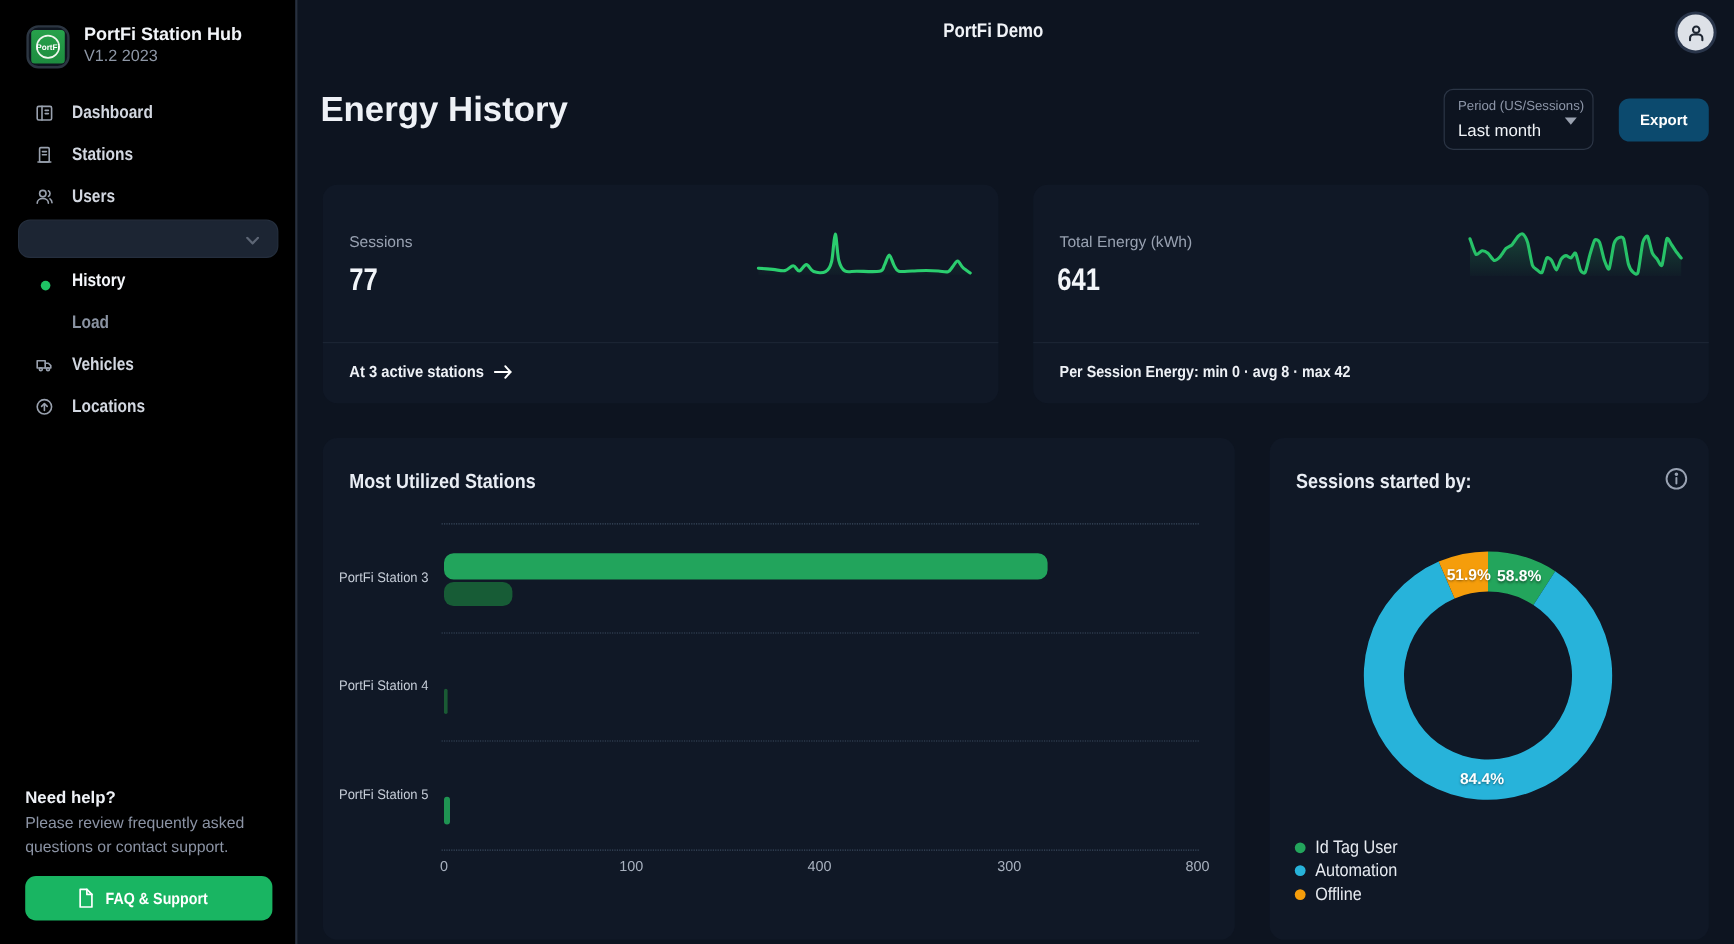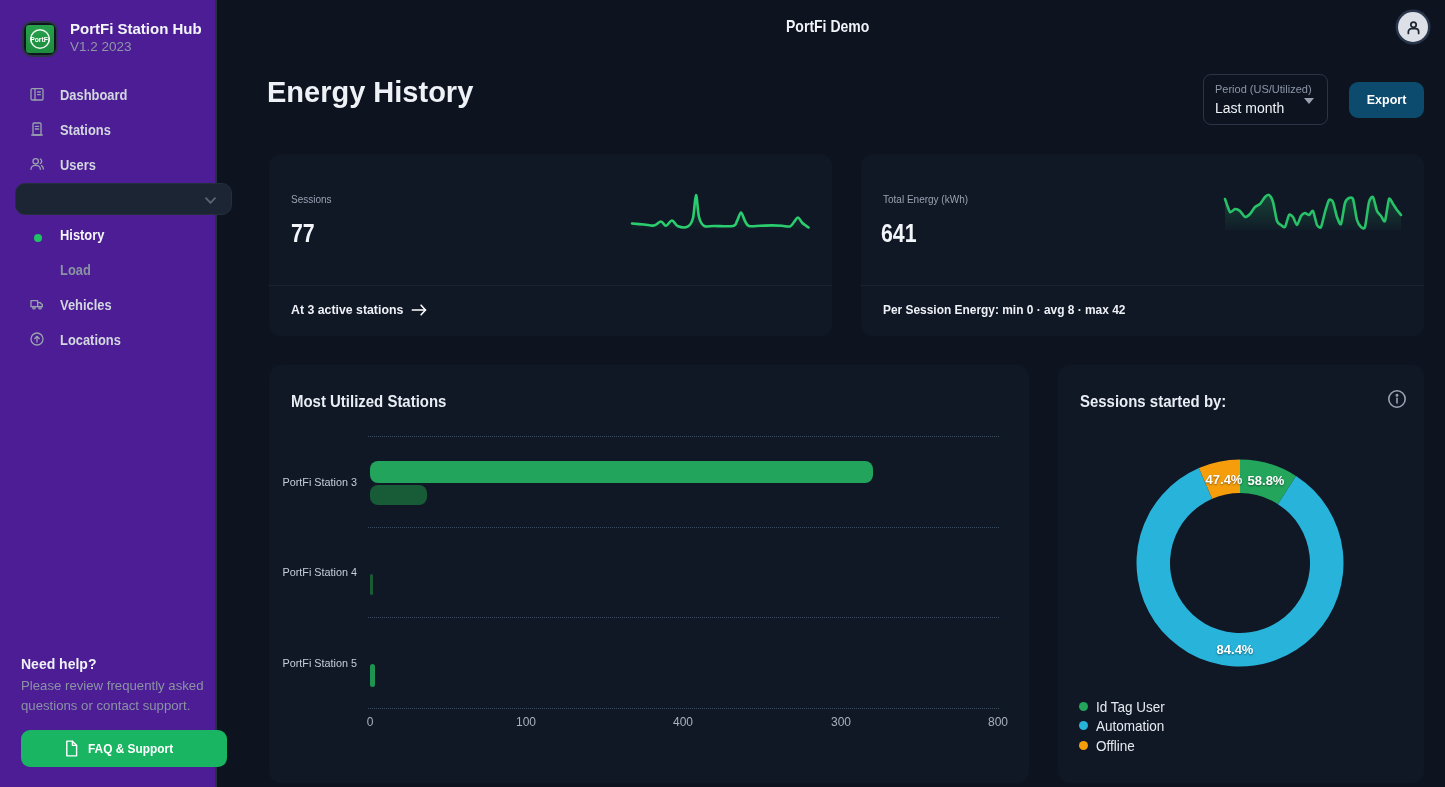--- a/index.html
+++ b/index.html
@@ -1,21 +1,21 @@
 <!DOCTYPE html>
 <html><head>
 <meta charset="utf-8">
 <style>
   * { margin:0; padding:0; box-sizing:border-box; }
   html,body { width:1445px; height:787px; overflow:hidden; }
   body { background:#0d1420; font-family:"Liberation Sans", sans-serif; position:relative; }
   .cx { display:inline-block; transform-origin:0 50%; white-space:nowrap; }
 
   
-  #sidebar { position:absolute; left:0; top:0; width:217px; height:787px; background:#4c1d95; border-right:2px solid #27303f; }
+  #sidebar { position:absolute; left:0; top:0; width:248px; height:787px; background:#000000; border-right:2px solid #27303f; }
   #logo { position:absolute; left:22px; top:21px; width:36px; height:36px; border-radius:10px; background:#0f1620; border:2px solid #2c3642; display:flex; align-items:center; justify-content:center; }
   #logo .inner { width:28px; height:28px; border-radius:3px; background:linear-gradient(180deg,#27a14b,#1d8c3f); display:flex; align-items:center; justify-content:center; }
   #brandTitle { position:absolute; left:70px; top:20px; font-size:15px; font-weight:bold; color:#f2f5f9; }
   #brandSub { position:absolute; left:70px; top:39px; font-size:13.5px; color:#8e97a6; }
 
   .nav-item { position:absolute; left:0; width:248px; height:35px; }
   .nav-item .ic { position:absolute; left:29px; top:50%; transform:translateY(-50%); width:16px; height:16px; }
   .nav-item .lb { position:absolute; left:60px; top:50%; transform:translateY(-50%) scaleX(0.86); transform-origin:0 50%; font-size:15px; font-weight:600; color:#d2d7e0; white-space:nowrap; }
   #energyPill { position:absolute; left:15px; top:183px; width:217px; height:32px; background:#1c2533; border:1px solid #242e3d; border-radius:10px; }
   #energyPill .chev { position:absolute; right:15px; top:13px; }
@@ -34,21 +34,21 @@
   #periodBox { position:absolute; left:1203px; top:74px; width:125px; height:51px; border:1px solid #2b3545; border-radius:8px; }
   #periodBox .lab { position:absolute; left:11px; top:8px; font-size:11px; color:#8d96a8; }
   #periodBox .val { position:absolute; left:11px; top:25px; font-size:14px; color:#f0f3f7; }
   #periodBox .tri { position:absolute; right:13px; top:23px; width:0; height:0; border-left:5.5px solid transparent; border-right:5.5px solid transparent; border-top:6.5px solid #9aa2b0; }
   #exportBtn { position:absolute; left:1349px; top:82px; width:75px; height:36px; background:#0c4a6e; border-radius:9px; color:#fff; font-size:12.5px; font-weight:bold; display:flex; align-items:center; justify-content:center; }
 
   
   .card { position:absolute; background:#101826; border-radius:12px; }
   #card1 { left:269px; top:154px; width:563px; height:182px; }
   #card2 { left:861px; top:154px; width:563px; height:182px; }
-  .stat-label { position:absolute; left:22px; top:40px; font-size:10px; color:#98a1b1; }
+  .stat-label { position:absolute; left:22px; top:40px; font-size:13px; color:#98a1b1; }
   .stat-num { position:absolute; left:22px; top:64px; font-size:26px; font-weight:bold; color:#f2f5f9; transform:scaleX(0.82); transform-origin:0 0; }
   .card-div { position:absolute; left:0; top:131px; width:100%; height:1px; background:#1b2433; }
   .stat-foot { position:absolute; left:22px; top:148px; font-size:13.4px; font-weight:bold; color:#eef1f6; display:flex; align-items:center; gap:8px; transform:scaleX(0.92); transform-origin:0 0; white-space:nowrap; }
   .spark { position:absolute; right:20px; top:30px; }
 
   #card3 { left:269px; top:365px; width:760px; height:418px; }
   #card4 { left:1058px; top:365px; width:366px; height:418px; }
   .card-title { position:absolute; left:22px; top:27px; font-size:17px; font-weight:bold; color:#e9edf4; transform:scaleX(0.88); transform-origin:0 0; white-space:nowrap; }
   .grid-line { position:absolute; left:99px; width:631px; border-top:1px dotted #3a4a5e; height:0; }
   .bar { position:absolute; border-radius:8px; }
@@ -150,21 +150,21 @@
 <div id="pageTitle">PortFi Demo</div>
 <div id="avatar">
   <svg width="19" height="19" viewBox="0 0 24 24" fill="none" stroke="#1f2733" stroke-width="2.2" stroke-linecap="round">
       <circle cx="12" cy="8.5" r="3.4"></circle>
       <path d="M5.5 19.5v-2a4 4 0 0 1 4-4h5a4 4 0 0 1 4 4v2"></path>
     </svg>
 </div>
 <div id="h1">Energy History</div>
 
 <div id="periodBox">
-  <div class="lab">Period (US/Utilized)</div>
+  <div class="lab">Period (US/Sessions)</div>
   <div class="val">Last month</div>
   <div class="tri"></div>
 </div>
 <div id="exportBtn">Export</div>
 
 <div class="card" id="card1">
   <div class="stat-label">Sessions</div>
   <div class="stat-num">77</div>
   <svg class="spark" width="182" height="48" viewBox="0 0 182 48">
     <defs>
@@ -233,21 +233,21 @@
       <circle cx="11" cy="7.2" r="0.7" fill="#99a2b2"></circle>
     </svg>
 
   <svg style="position:absolute; left:78px; top:94px;" width="208" height="208" viewBox="0 0 208 208">
     <g transform="translate(104,104)">
       <path id="segGreen" fill="#23a55c" d="M 0.00 -103.50 A 103.5 103.5 0 0 1 56.01 -87.04 L 37.88 -58.87 A 70 70 0 0 0 0.00 -70.00 Z"></path>
       <path id="segCyan" fill="#27b3da" d="M 56.01 -87.04 A 103.5 103.5 0 1 1 -41.10 -94.99 L -27.80 -64.24 A 70 70 0 1 0 37.88 -58.87 Z"></path>
       <path id="segOrange" fill="#f59d0b" d="M -41.10 -94.99 A 103.5 103.5 0 0 1 -0.00 -103.50 L -0.00 -70.00 A 70 70 0 0 0 -27.80 -64.24 Z"></path>
     </g>
   </svg>
-  <div class="pct" style="left:166px; top:114px;">47.4%</div>
+  <div class="pct" style="left:166px; top:114px;">51.9%</div>
   <div class="pct" style="left:208px; top:115px;">58.8%</div>
   <div class="pct" style="left:177px; top:284px;">84.4%</div>
 
   <div class="legend" style="top:333px;">
       <span class="ldot" style="background:#23a55c;"></span>
       <span class="cx">Id Tag User</span>
     </div>
   <div class="legend" style="top:352px;">
       <span class="ldot" style="background:#27b3da;"></span>
       <span class="cx">Automation</span>

